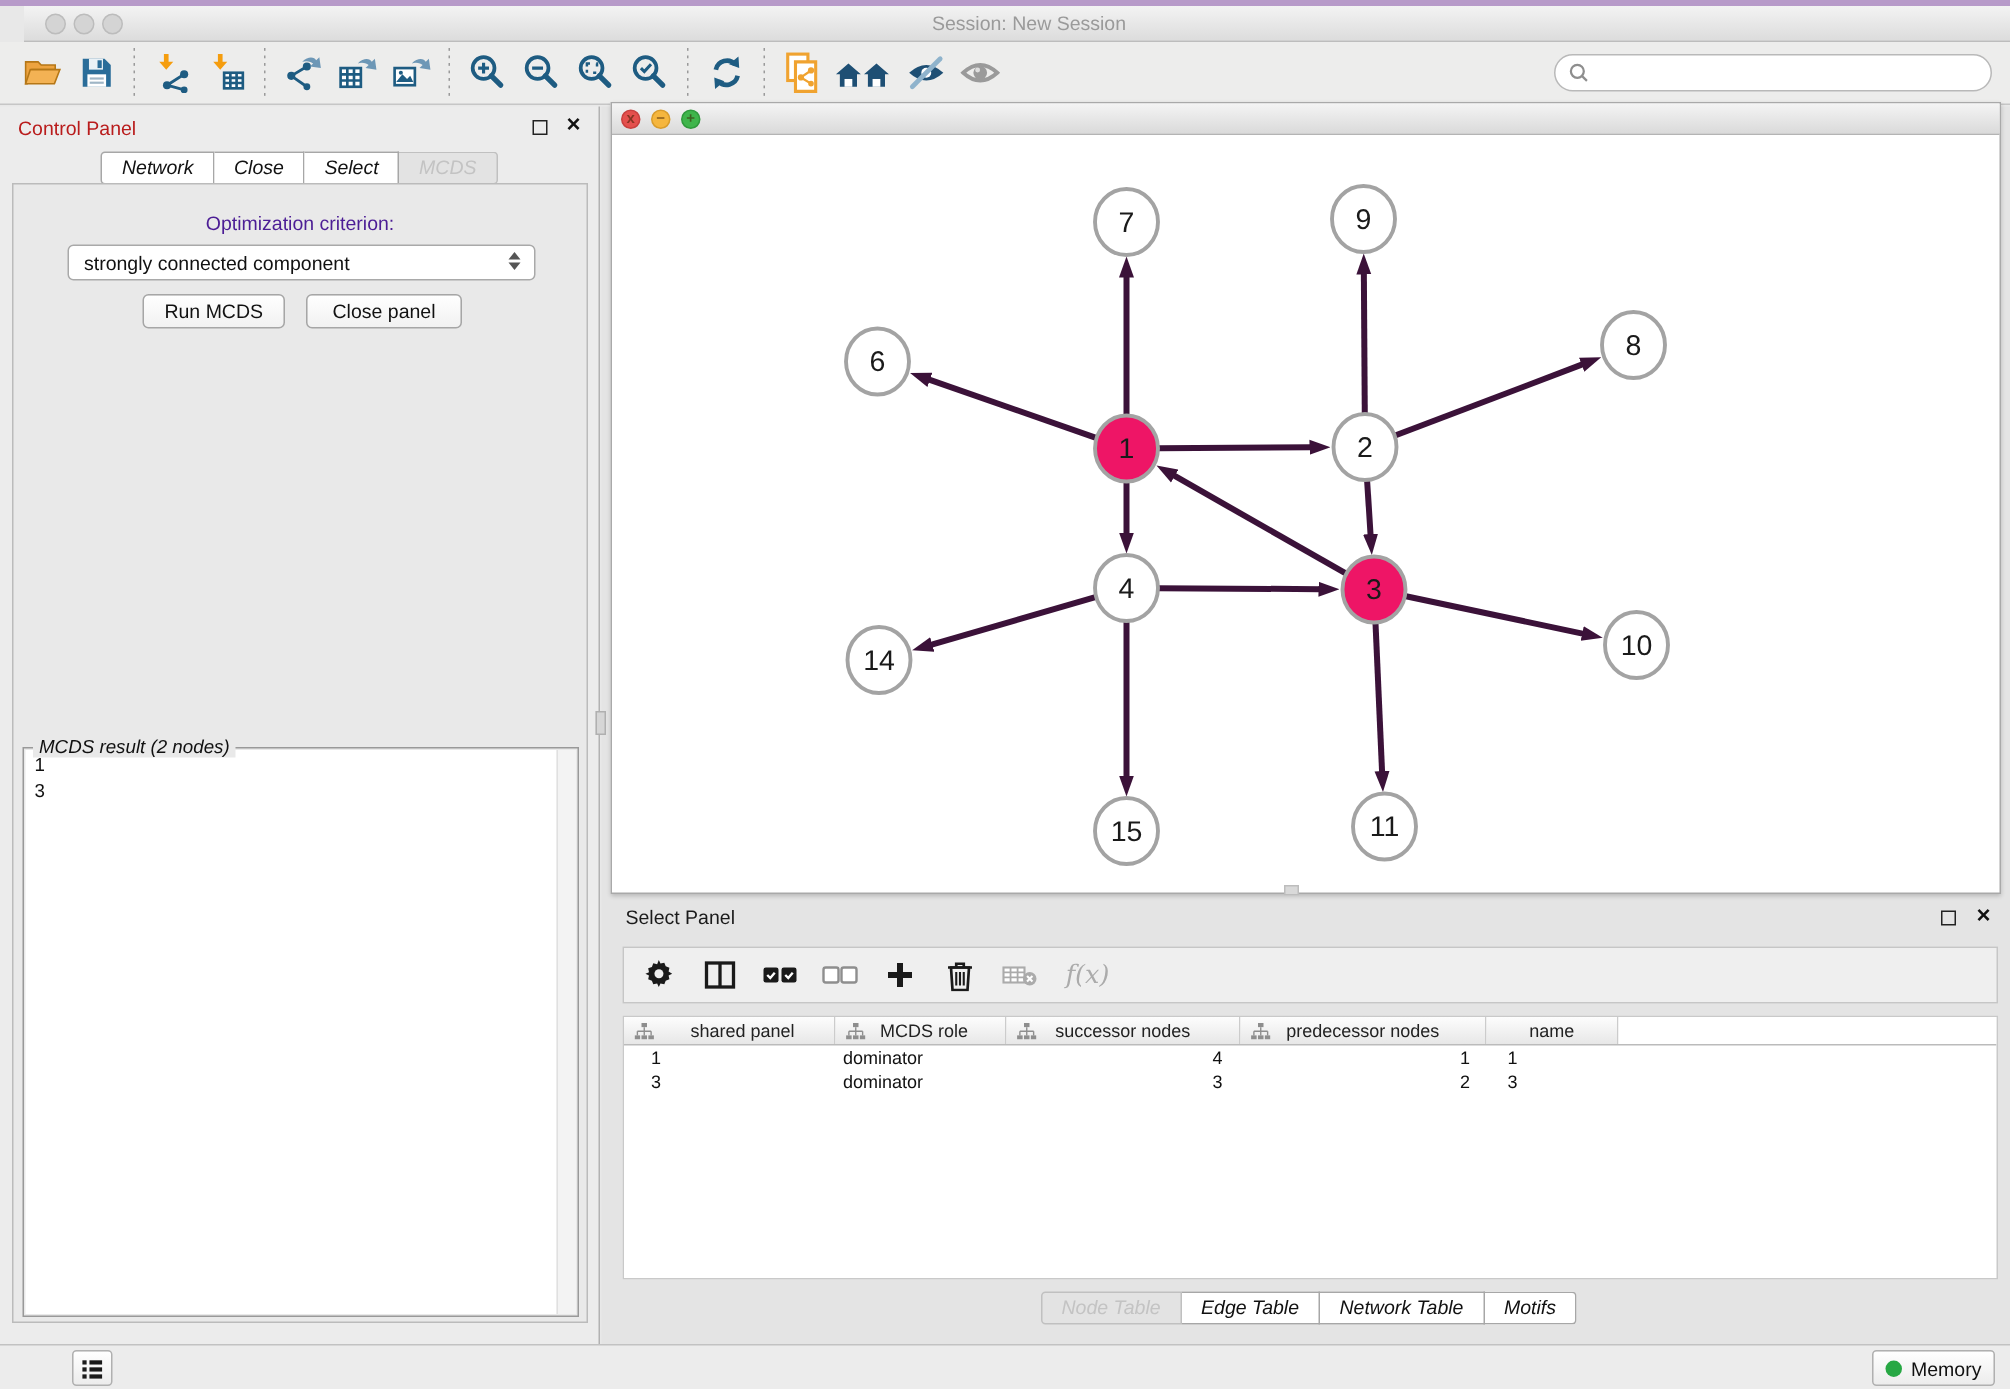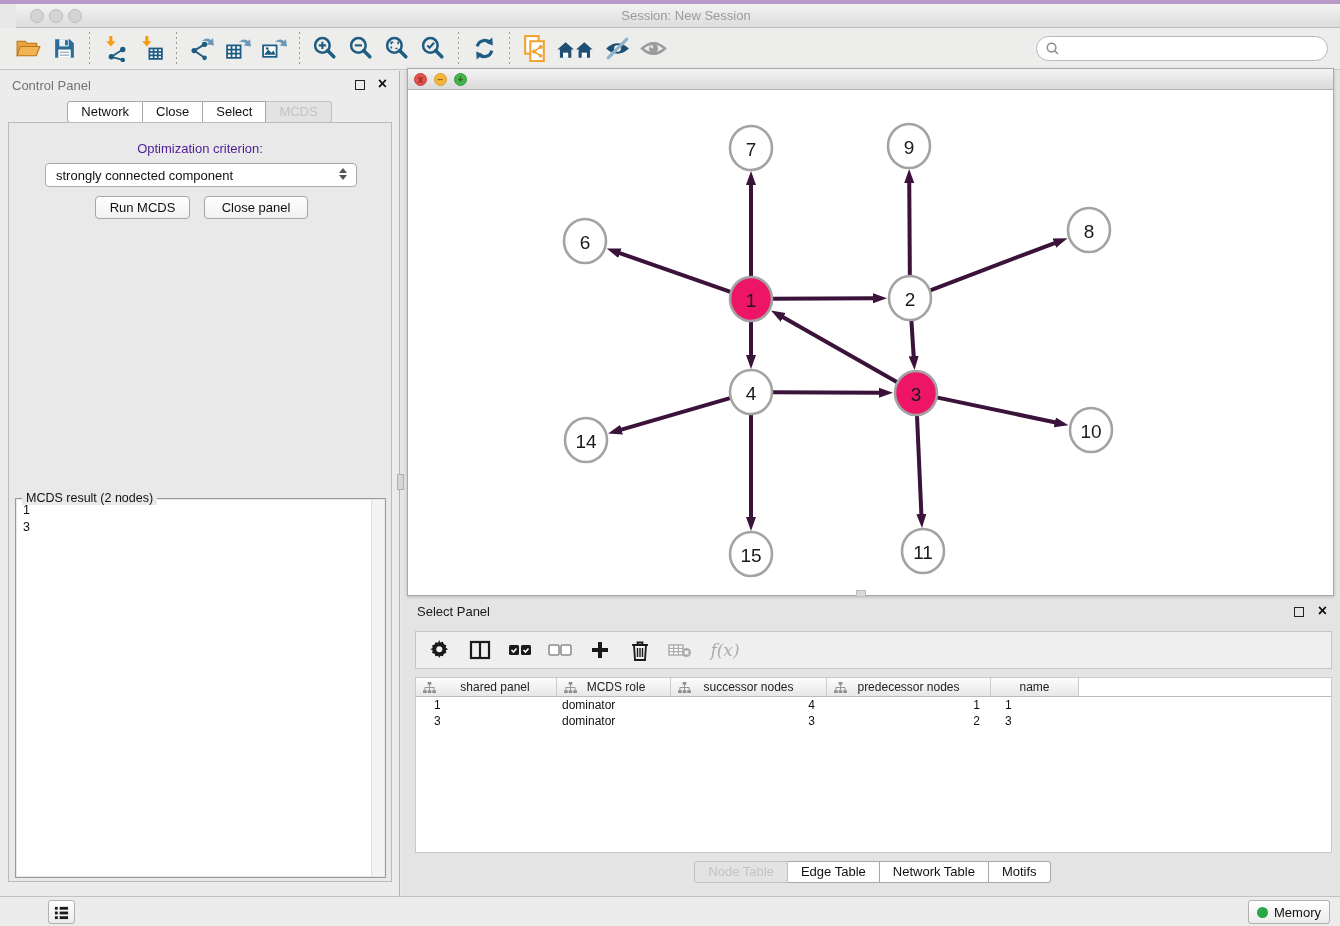--- a/index.html
+++ b/index.html
@@ -24,46 +24,46 @@
     background-size:1px 5px; background-repeat:repeat-y; }
   .tspacer { flex:1 1 auto; }
   .searchbox { width:292px; height:25px; background:#fff; border:1px solid #b9b9b9;
     border-radius:13px; display:flex; align-items:center; padding:0 8px; flex:0 0 auto; margin-right:2px;}
   .searchbox input { border:none; outline:none; flex:1; font-size:13px; font-family:inherit; background:transparent;}
 
   
   .control-panel { position:absolute; left:0; top:67px; width:400px; height:825px;
     background:#ececec; border-right:1px solid #b2b2b2; }
   .panel-head { position:absolute; left:0; top:0; width:100%; height:28px; }
-  .panel-title { position:absolute; left:12px; top:7px; font-size:13px; color:#737373; }
+  .panel-title { position:absolute; left:12px; top:7px; font-size:13px; color:#b91c1c; }
   .float-ico { position:absolute; top:9px; width:10px; height:10px; border:1.5px solid #222; }
   .close-ico { position:absolute; top:4px; font-size:16px; font-weight:bold; color:#111; line-height:18px; }
   .cp-tabs { position:absolute; left:0; top:30px; width:100%; display:flex; justify-content:center; }
   .tab { height:22px; line-height:20px; padding:0 13px; font-size:13px; background:#fff;
-    border:1px solid #a7a7a7; border-left:none; color:#111; text-align:center; }
+    border:1px solid #a7a7a7; border-left:none; color:#111; text-align:center;font-style:italic; }
   .tab:first-child { border-left:1px solid #a7a7a7; border-radius:3px 0 0 3px; }
   .tab:last-child { border-radius:0 3px 3px 0; }
   .tab.selected { background:#e3e3e3; color:#c3c3c3; border-color:#c0c0c0; }
   .cp-body { position:absolute; left:8px; top:51px; width:384px; height:760px;
     border:1px solid #bbb; background:#e9e9e9; }
   .opt-label { position:absolute; left:0; top:18px; width:100%; text-align:center; font-size:13px; color:#4c1d95; }
   .dropdown { position:absolute; left:36px; top:40px; width:312px; height:24px; background:#fff;
     border:1px solid #a9a9a9; border-radius:4px; font-size:13px; color:#111;
     display:flex; align-items:center; padding-left:10px;text-align:right; }
   .dd-arrows { position:absolute; right:9px; top:4px; display:flex; flex-direction:column; gap:2px; }
   .dd-arrows i { width:0; height:0; border-left:4px solid transparent; border-right:4px solid transparent; }
   .dd-up { border-bottom:5px solid #555; }
   .dd-down { border-top:5px solid #555; }
   .cp-btn { position:absolute; top:73px; height:23px; background:linear-gradient(#ffffff,#f1f1f1);
     border:1px solid #a6a6a6; border-radius:4px; font-size:13px; color:#111;
     display:flex; align-items:center; justify-content:center; }
   .result-box { position:absolute; left:6px; top:375px; width:371px; height:380px;
     border:1px solid #999; }
   .result-legend { position:absolute; left:6px; top:-8px; background:#e9e9e9; padding:0 4px;
-    font-size:12.5px; color:#111; }
+    font-size:12.5px; color:#111;font-style:italic; }
   .result-inner { position:absolute; left:1px; top:1px; right:1px; bottom:1px; background:#fff; }
   .result-scroll { position:absolute; right:0; top:0; width:13px; height:100%;
     background:#f3f3f3; border-left:1px solid #e0e0e0; }
   .result-line { font-size:12.5px; color:#111; padding-left:6px; line-height:17px; }
 
   
   .right-bg { position:absolute; left:401px; top:67px; width:939px; height:825px; background:#e4e4e4; }
   .net-window { position:absolute; left:407px; top:64px; width:927px; height:528px;
     background:#fff; border:1px solid #a9a9a9; box-shadow:0 1px 3px rgba(0,0,0,0.2); }
   .net-titlebar { position:absolute; left:0; top:0; width:100%; height:21px;

